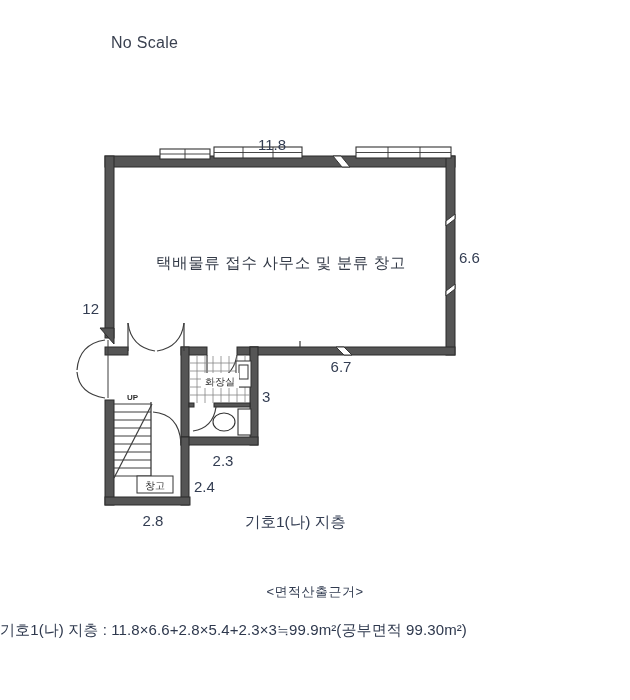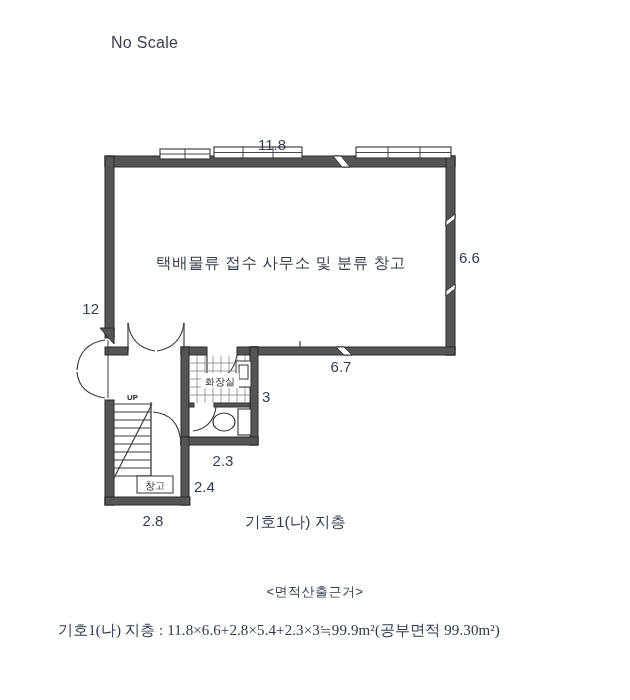--- a/index.html
+++ b/index.html
@@ -9,22 +9,22 @@
   }
   .abs{position:absolute;}
   #no-scale{
     left:111px;top:34px;font-size:16px;color:#3a4150;letter-spacing:.3px;
   }
   #area-title{
     left:0;top:583px;width:630px;text-align:center;
     font-size:13px;color:#313b50;letter-spacing:.5px;
   }
   #area-formula{
-    left:0;top:621px;width:558px;text-align:center;
-    font-size:15px;color:#2e384d;letter-spacing:.1px;white-space:nowrap;font-family:Liberation Serif, serif;
+    left:0;top:621px;width:558px;text-align:left;
+    font-size:15px;color:#2e384d;letter-spacing:.1px;white-space:nowrap;
   }
   svg text{font-family:"Liberation Sans", sans-serif;}
   .dim{font-size:15px;fill:#333d52;}
   .roomlabel{font-size:15.5px;fill:#333a47;letter-spacing:.6px;}
   .caption{font-size:15.5px;fill:#333d52;}
   .tiny{fill:#2f2f2f;}
 </style>
 </head>
 <body>
 

